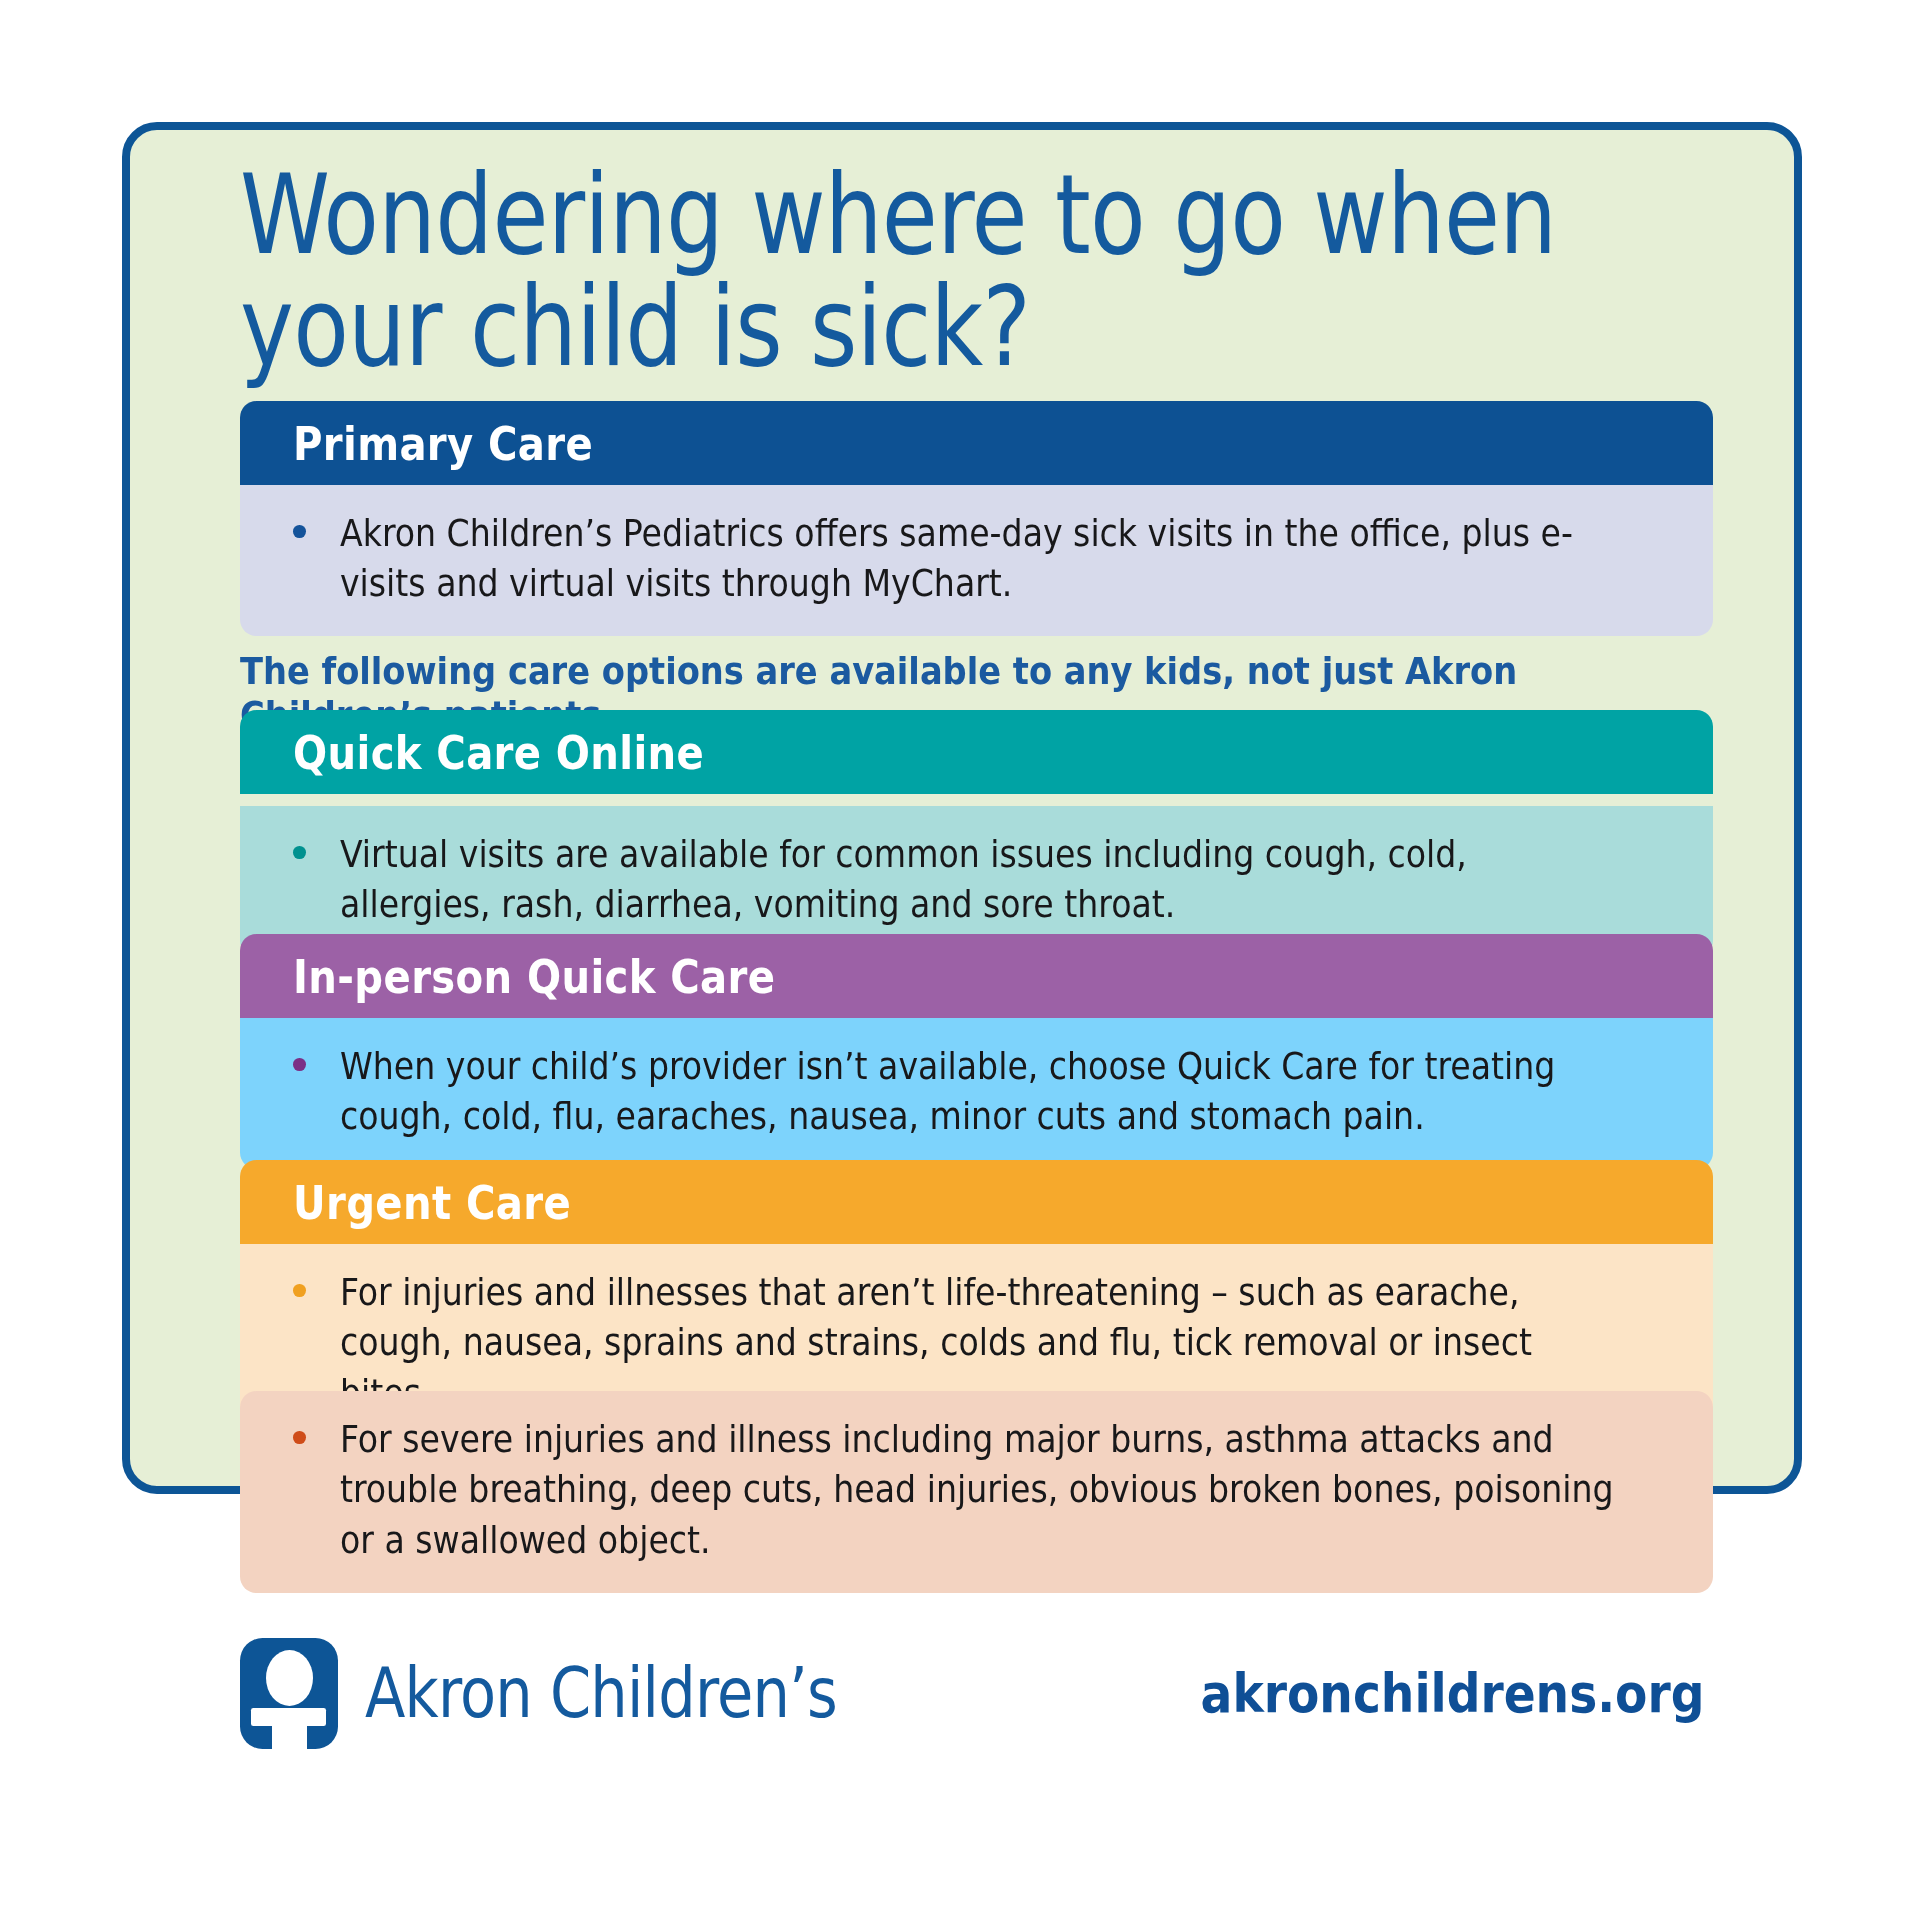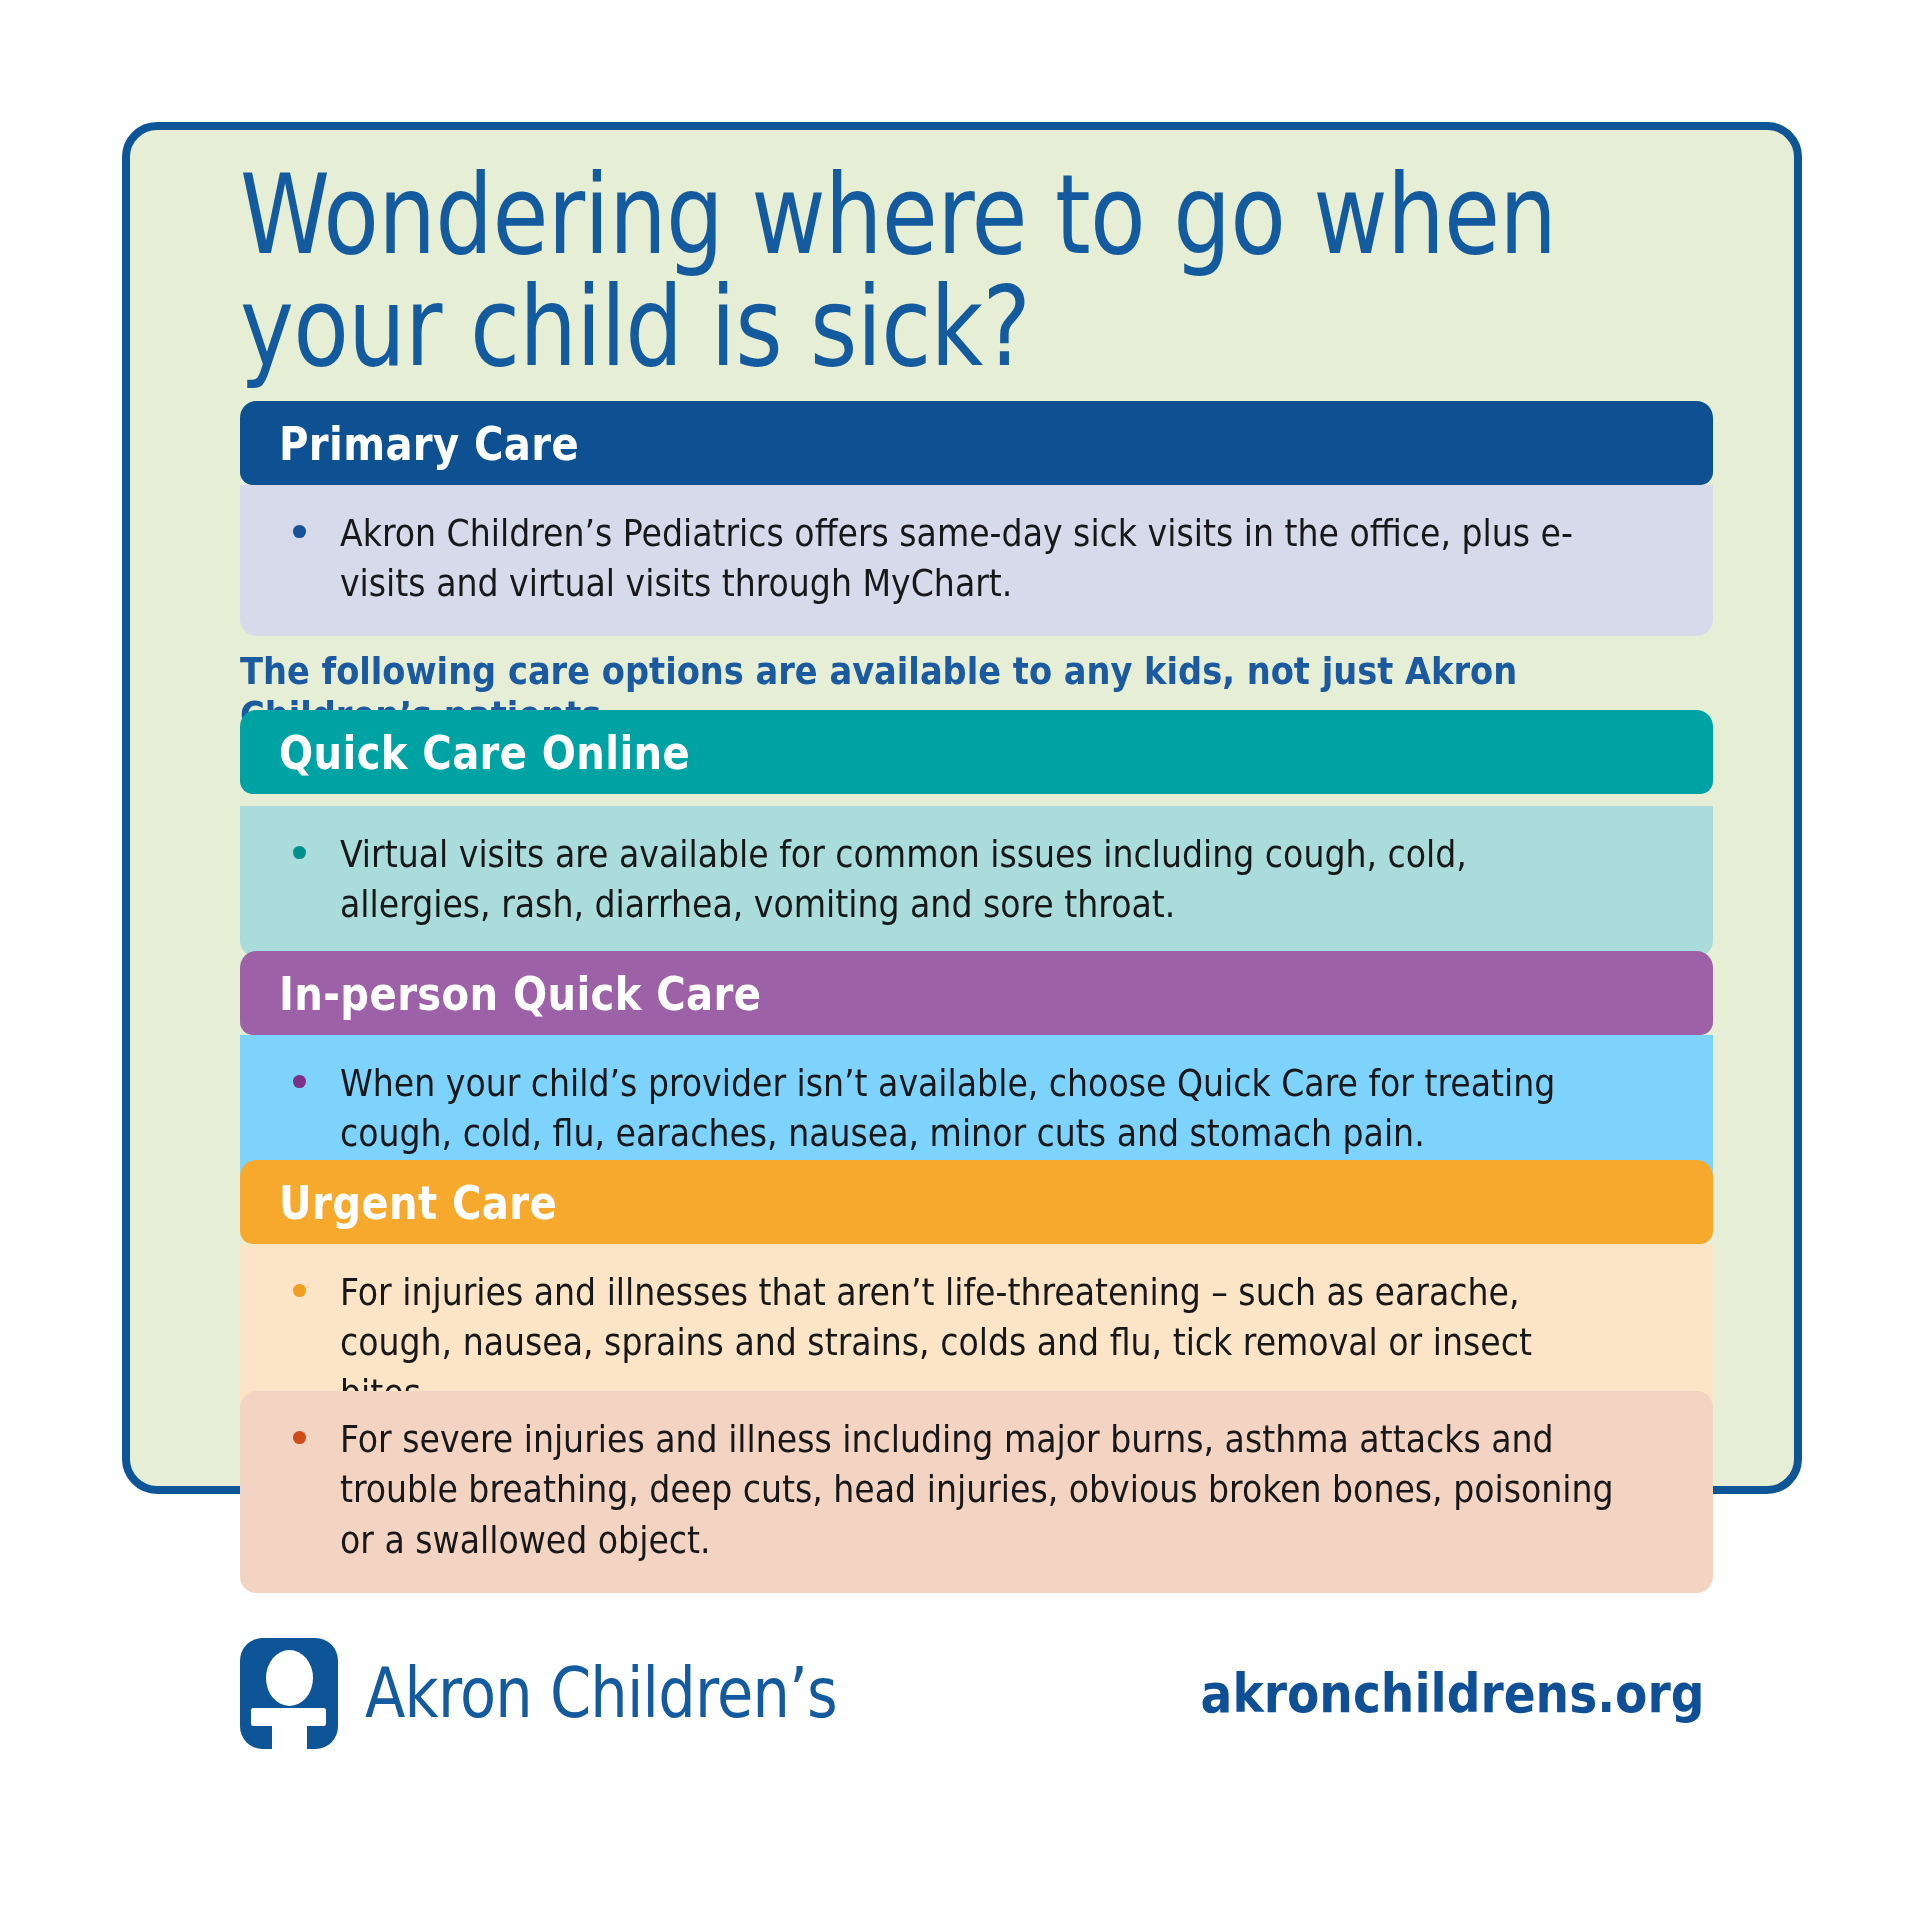--- a/index.html
+++ b/index.html
@@ -45,22 +45,21 @@
     position:absolute;
     left:110px;
     width:1473px;
     border-radius:16.5px;
     overflow:hidden;
   }
   .card-header{
     height:84px;
     display:flex;
     align-items:center;
-    padding-left:39px;
-    border-radius:13px;
+    padding-left:53px;
   }
   .card-header .title{
     color:#ffffff;
     font-family:"Liberation Sans Narrow","DejaVu Sans Condensed","Liberation Sans", sans-serif;
     font-weight:bold;
     font-size:47px;
     letter-spacing:0.4px;
     transform:scaleX(0.95);
     transform-origin:left center;
   }
@@ -189,21 +188,21 @@
     <div class="card" id="card-1" style="top:580px;">
       <div class="card-header" id="hdr-1" style="background: rgb(0, 163, 164);">
         <span class="title">Quick Care Online</span>
       </div>
       <div class="card-body" id="bdy-1" style="background: rgb(169, 220, 218); margin-top: 12px;">
         <span class="bullet"><span class="bullet-dot" id="dot-1" style="background: rgb(0, 145, 143);"></span></span>
         <span class="body-text">Virtual visits are available for common issues including cough, cold, allergies, rash, diarrhea, vomiting and sore throat.</span>
       </div>
     </div>
 
-    <div class="card" id="card-2" style="top:821px;">
+    <div class="card" id="card-2" style="top:804px;">
       <div class="card-header" id="hdr-2" style="background: rgb(156, 97, 166);">
         <span class="title">In-person Quick Care</span>
       </div>
       <div class="card-body" id="bdy-2" style="background: #7dd3fc;">
         <span class="bullet"><span class="bullet-dot" id="dot-2" style="background: rgb(123, 47, 134);"></span></span>
         <span class="body-text">When your child’s provider isn’t available, choose Quick Care for treating cough, cold, flu, earaches, nausea, minor cuts and stomach pain.</span>
       </div>
     </div>
 
     <div class="card" id="card-3" style="top:1030px;">

